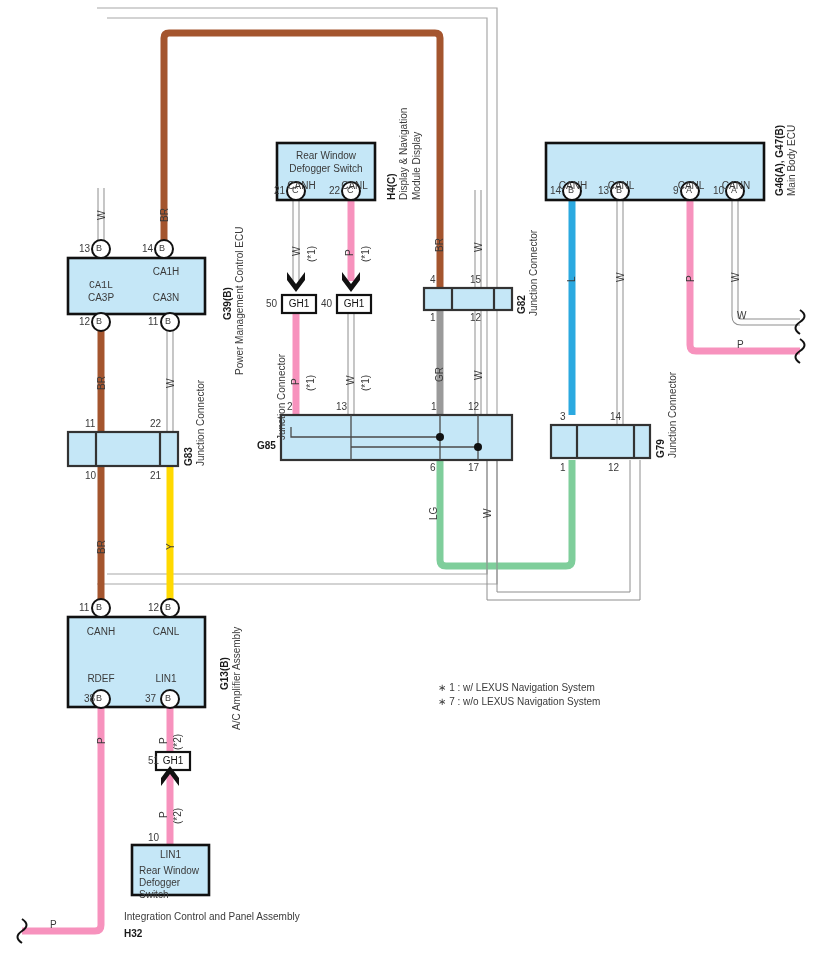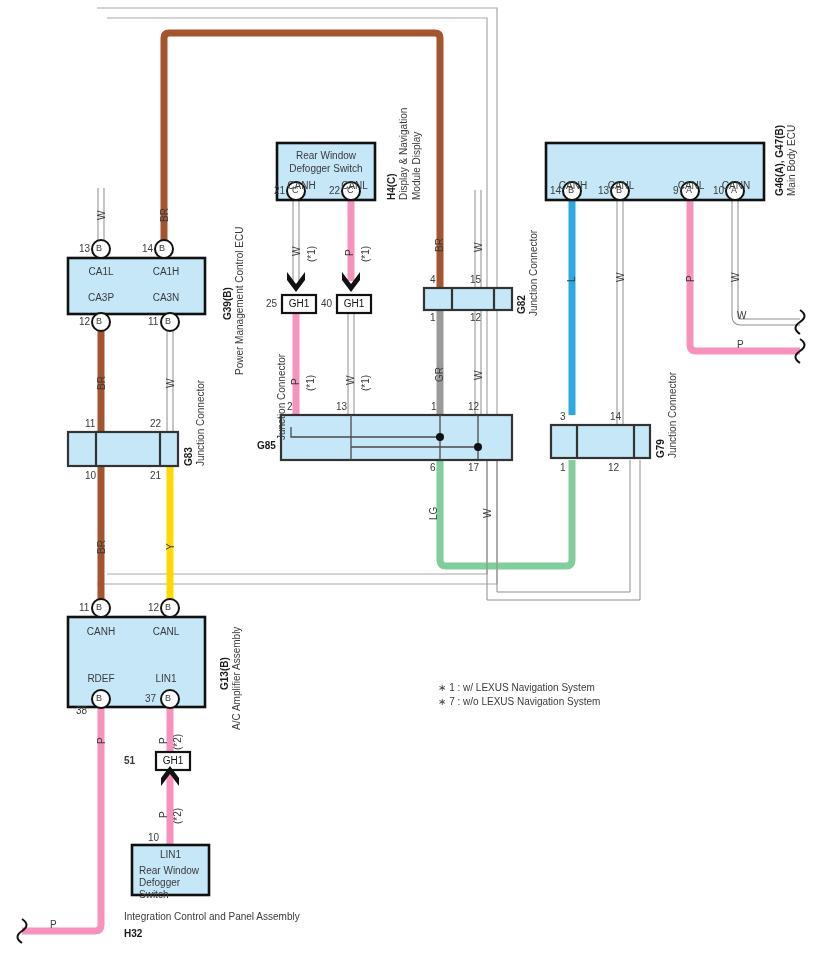--- a/index.html
+++ b/index.html
@@ -143,21 +143,21 @@
   <rect x="337" y="295" width="34" height="18" fill="#fff" stroke="#111" stroke-width="2.2"></rect>
   <path d="M342,272 L351,284 L360,272 L360,280 L351,292 L342,280 Z" fill="#111"></path>
   <rect x="156" y="752" width="34" height="18" fill="#fff" stroke="#111" stroke-width="2.2"></rect>
   <path d="M161,786 L170,774 L179,786 L179,778 L170,766 L161,778 Z" fill="#111"></path>
 
   <path d="M800,310 q9,6 0,12 q-9,6 0,12" fill="none" stroke="#111" stroke-width="2"></path>
   <path d="M800,339 q9,6 0,12 q-9,6 0,12" fill="none" stroke="#111" stroke-width="2"></path>
   <path d="M22,919 q9,6 0,12 q-9,6 0,12" fill="none" stroke="#111" stroke-width="2"></path>
 </svg>
 
-<div class="lbl ctr" style="left:68px;top:266px;width:66px;">CA1L</div>
+<div class="lbl ctr" style="left:68px;top:280px;width:66px;font-family:Liberation Mono, monospace;">CA1L</div>
 <div class="lbl ctr" style="left:132px;top:266px;width:68px;">CA1H</div>
 <div class="lbl ctr" style="left:68px;top:292px;width:66px;">CA3P</div>
 <div class="lbl ctr" style="left:132px;top:292px;width:68px;">CA3N</div>
 <div class="lbl" style="left:79px;top:243px;">13</div>
 <div class="lbl" style="left:142px;top:243px;">14</div>
 <div class="lbl" style="left:79px;top:316px;">12</div>
 <div class="lbl" style="left:148px;top:316px;">11</div>
 <div class="lbl" style="left:96px;top:243px;font-size:9px;">B</div>
 <div class="lbl" style="left:159px;top:243px;font-size:9px;">B</div>
 <div class="lbl" style="left:96px;top:316px;font-size:9px;">B</div>
@@ -191,21 +191,21 @@
 <div class="lbl" style="left:731px;top:185px;font-size:9px;">A</div>
 <div class="lbl b rot" style="left:774px;top:196px;transform:rotate(-90deg);">G46(A), G47(B)</div>
 <div class="lbl rot" style="left:786px;top:196px;transform:rotate(-90deg);">Main Body ECU</div>
 
 <div class="lbl ctr" style="left:68px;top:626px;width:66px;">CANH</div>
 <div class="lbl ctr" style="left:132px;top:626px;width:68px;">CANL</div>
 <div class="lbl ctr" style="left:68px;top:673px;width:66px;">RDEF</div>
 <div class="lbl ctr" style="left:132px;top:673px;width:68px;">LIN1</div>
 <div class="lbl" style="left:79px;top:602px;">11</div>
 <div class="lbl" style="left:148px;top:602px;">12</div>
-<div class="lbl" style="left:76px;top:693px;margin-top:12px;">38</div>
+<div class="lbl" style="left:84px;top:693px;">38</div>
 <div class="lbl" style="left:145px;top:693px;">37</div>
 <div class="lbl" style="left:96px;top:602px;font-size:9px;">B</div>
 <div class="lbl" style="left:165px;top:602px;font-size:9px;">B</div>
 <div class="lbl" style="left:96px;top:693px;font-size:9px;">B</div>
 <div class="lbl" style="left:165px;top:693px;font-size:9px;">B</div>
 <div class="lbl b rot" style="left:219px;top:690px;transform:rotate(-90deg);">G13(B)</div>
 <div class="lbl rot" style="left:231px;top:730px;transform:rotate(-90deg);">A/C Amplifier Assembly</div>
 
 <div class="lbl ctr" style="left:132px;top:849px;width:77px;">LIN1</div>
 <div class="lbl" style="left:139px;top:865px;line-height:1.2;">Rear Window
@@ -239,25 +239,25 @@
 <div class="lbl" style="left:468px;top:462px;">17</div>
 
 <div class="lbl b rot" style="left:655px;top:458px;transform:rotate(-90deg);">G79</div>
 <div class="lbl rot" style="left:667px;top:458px;transform:rotate(-90deg);">Junction Connector</div>
 <div class="lbl" style="left:560px;top:411px;">3</div>
 <div class="lbl" style="left:610px;top:411px;">14</div>
 <div class="lbl" style="left:560px;top:462px;">1</div>
 <div class="lbl" style="left:608px;top:462px;">12</div>
 
 <div class="lbl ctr" style="left:282px;top:298px;width:34px;font-size:10px;color:#111;">GH1</div>
-<div class="lbl" style="left:266px;top:298px;">25</div>
+<div class="lbl" style="left:266px;top:298px;">50</div>
 <div class="lbl ctr" style="left:337px;top:298px;width:34px;font-size:10px;color:#111;">GH1</div>
 <div class="lbl" style="left:321px;top:298px;">40</div>
 <div class="lbl ctr" style="left:156px;top:755px;width:34px;font-size:10px;color:#111;">GH1</div>
-<div class="lbl" style="left:124px;top:755px;font-weight:bold;">51</div>
+<div class="lbl" style="left:148px;top:755px;">51</div>
 
 <div class="lbl rot" style="left:96px;top:220px;transform:rotate(-90deg);">W</div>
 <div class="lbl rot" style="left:159px;top:222px;transform:rotate(-90deg);">BR</div>
 <div class="lbl rot" style="left:96px;top:390px;transform:rotate(-90deg);">BR</div>
 <div class="lbl rot" style="left:165px;top:388px;transform:rotate(-90deg);">W</div>
 <div class="lbl rot" style="left:96px;top:554px;transform:rotate(-90deg);">BR</div>
 <div class="lbl rot" style="left:165px;top:550px;transform:rotate(-90deg);">Y</div>
 <div class="lbl rot" style="left:96px;top:744px;transform:rotate(-90deg);">P</div>
 <div class="lbl rot" style="left:158px;top:744px;transform:rotate(-90deg);">P</div>
 <div class="lbl rot" style="left:172px;top:750px;transform:rotate(-90deg);">(*2)</div>

